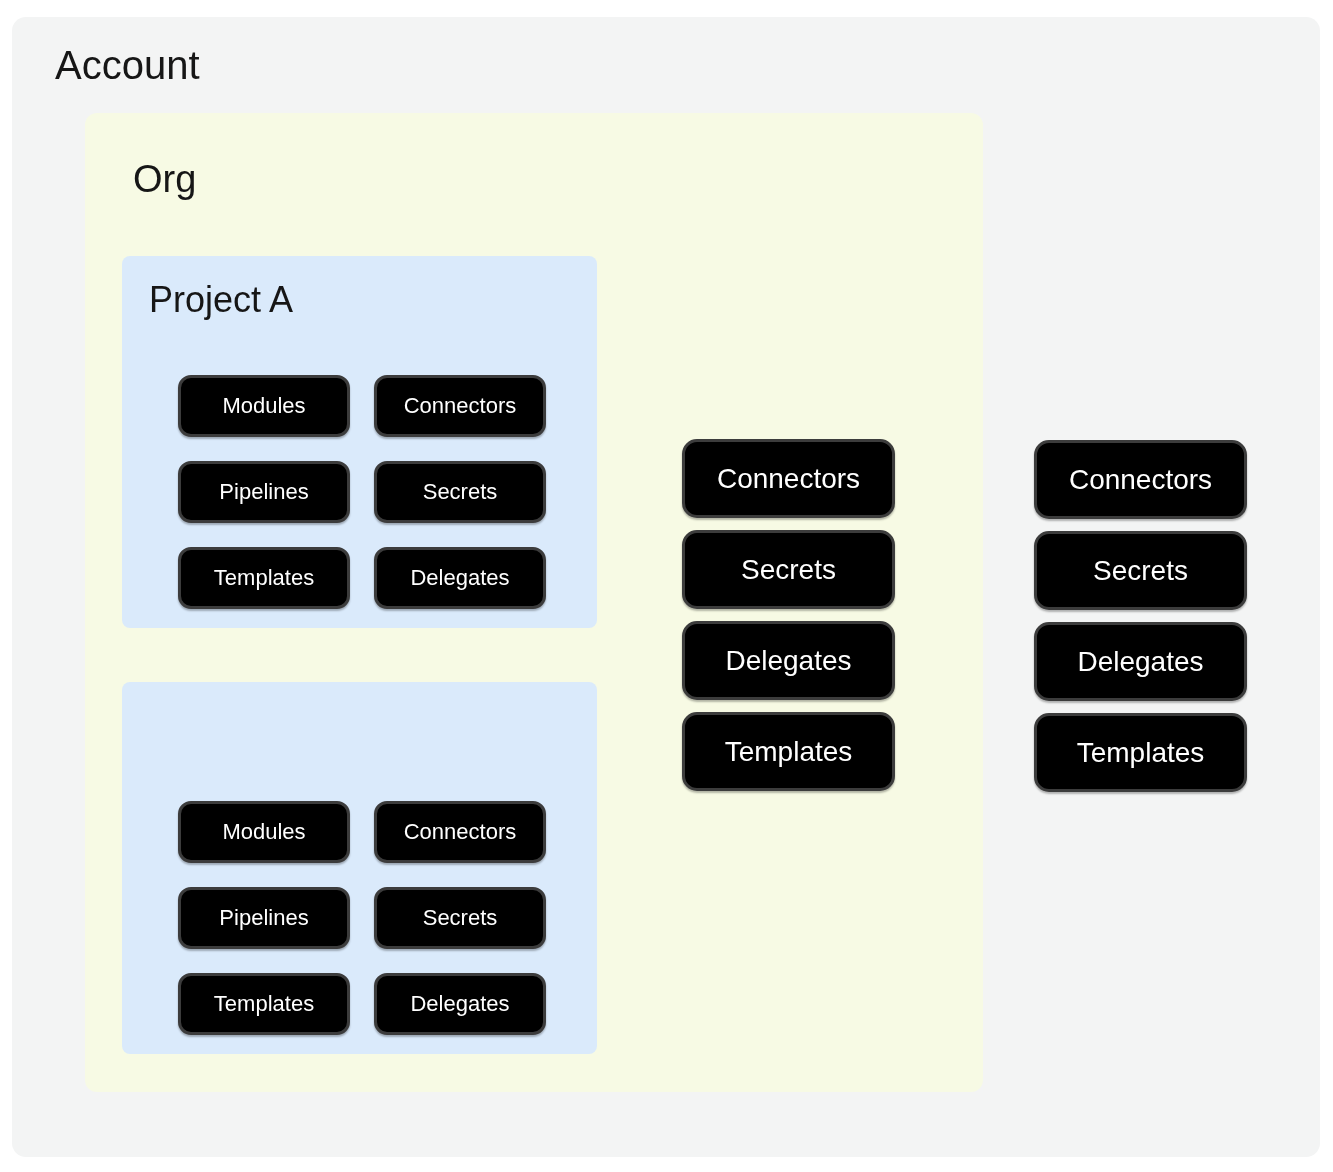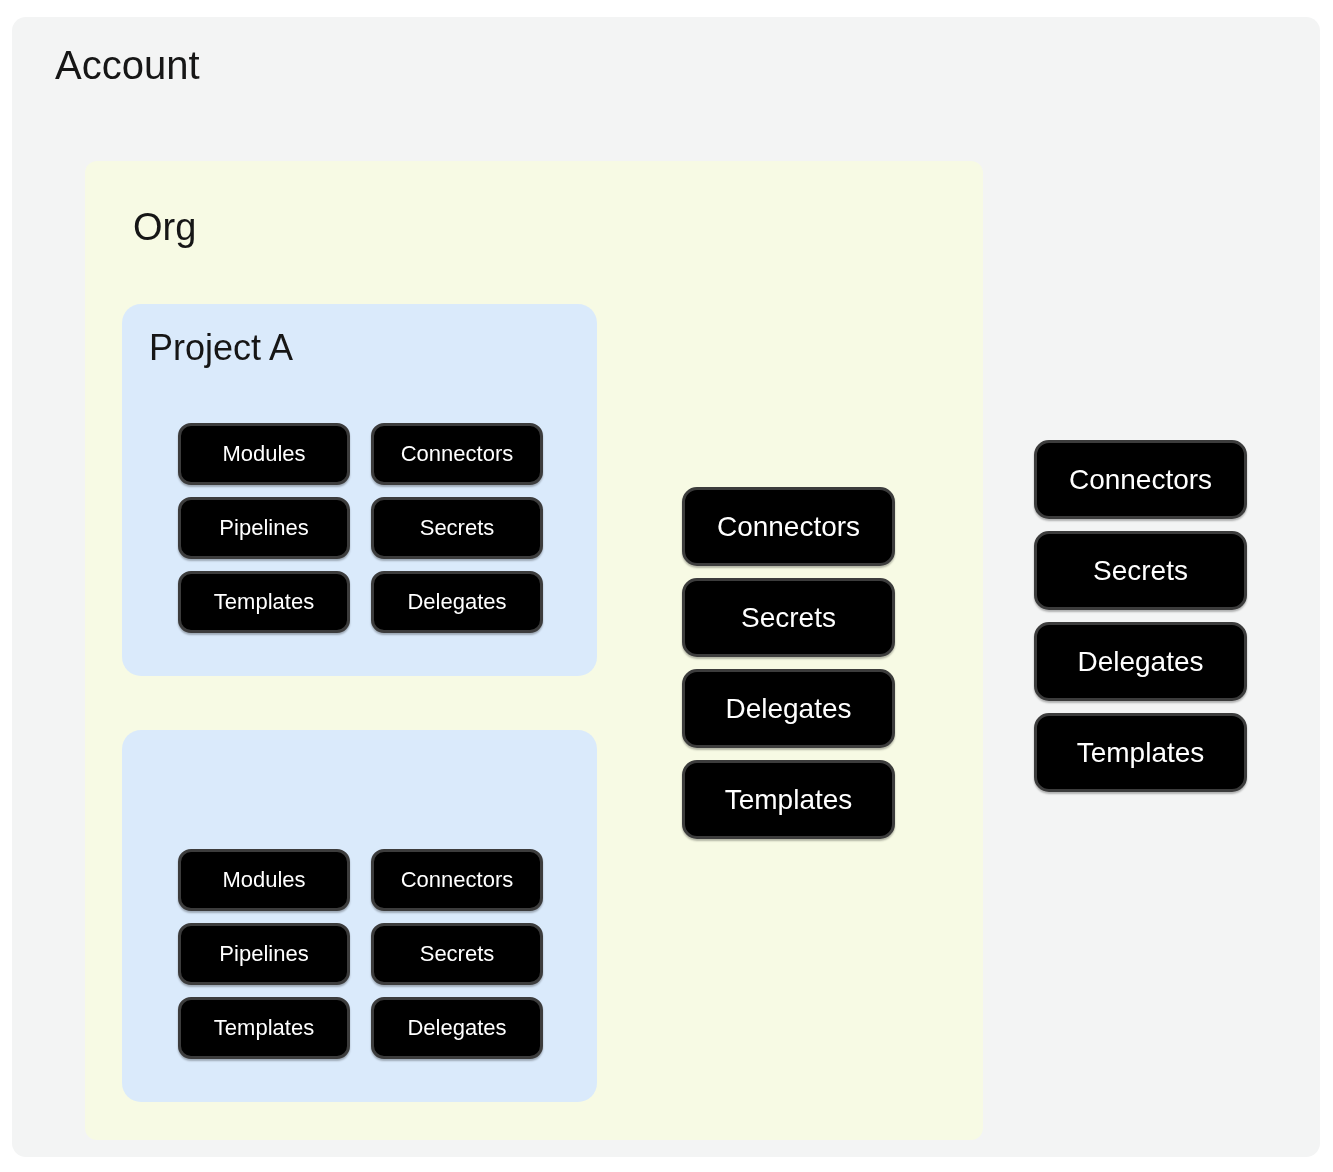--- a/index.html
+++ b/index.html
@@ -30,54 +30,54 @@
     font-size: 40px;
     line-height: 1.2;
     color: #161616;
   }
 
   .org-box {
     left: 73px; top: 96px;
     width: 898px; height: 979px;
     background: #f7fae4;
     border-radius: 12px;
-    margin-top: 48px;
   }
   .org-title {
     position: absolute;
     left: 48px; top: 44px;
     font-size: 38px;
     line-height: 1.2;
     color: #161616;
   }
 
   .project-box {
     left: 37px;
     width: 475px; height: 372px;
     background: #daeafb;
-    border-radius: 19px;
+    border-radius: 8px;
   }
   .project-a { top: 143px; }
   .project-b { top: 569px; }
   .project-title {
     position: absolute;
     left: 27px; top: 22px;
     font-size: 36px;
     line-height: 1.2;
     color: #161616;
   }
 
   .project-grid {
     position: absolute;
     left: 56px; top: 119px;
     display: grid;
     grid-template-columns: 172px 172px;
     grid-auto-rows: 62px;
     column-gap: 21px;
     row-gap: 12px;
+    gap: 24px;
   }
 
   .pill {
     box-sizing: border-box;
     background: #000000;
     border: 3px solid #3c3c3c;
     border-radius: 13px;
     color: #ffffff;
     display: flex;
     align-items: center;

